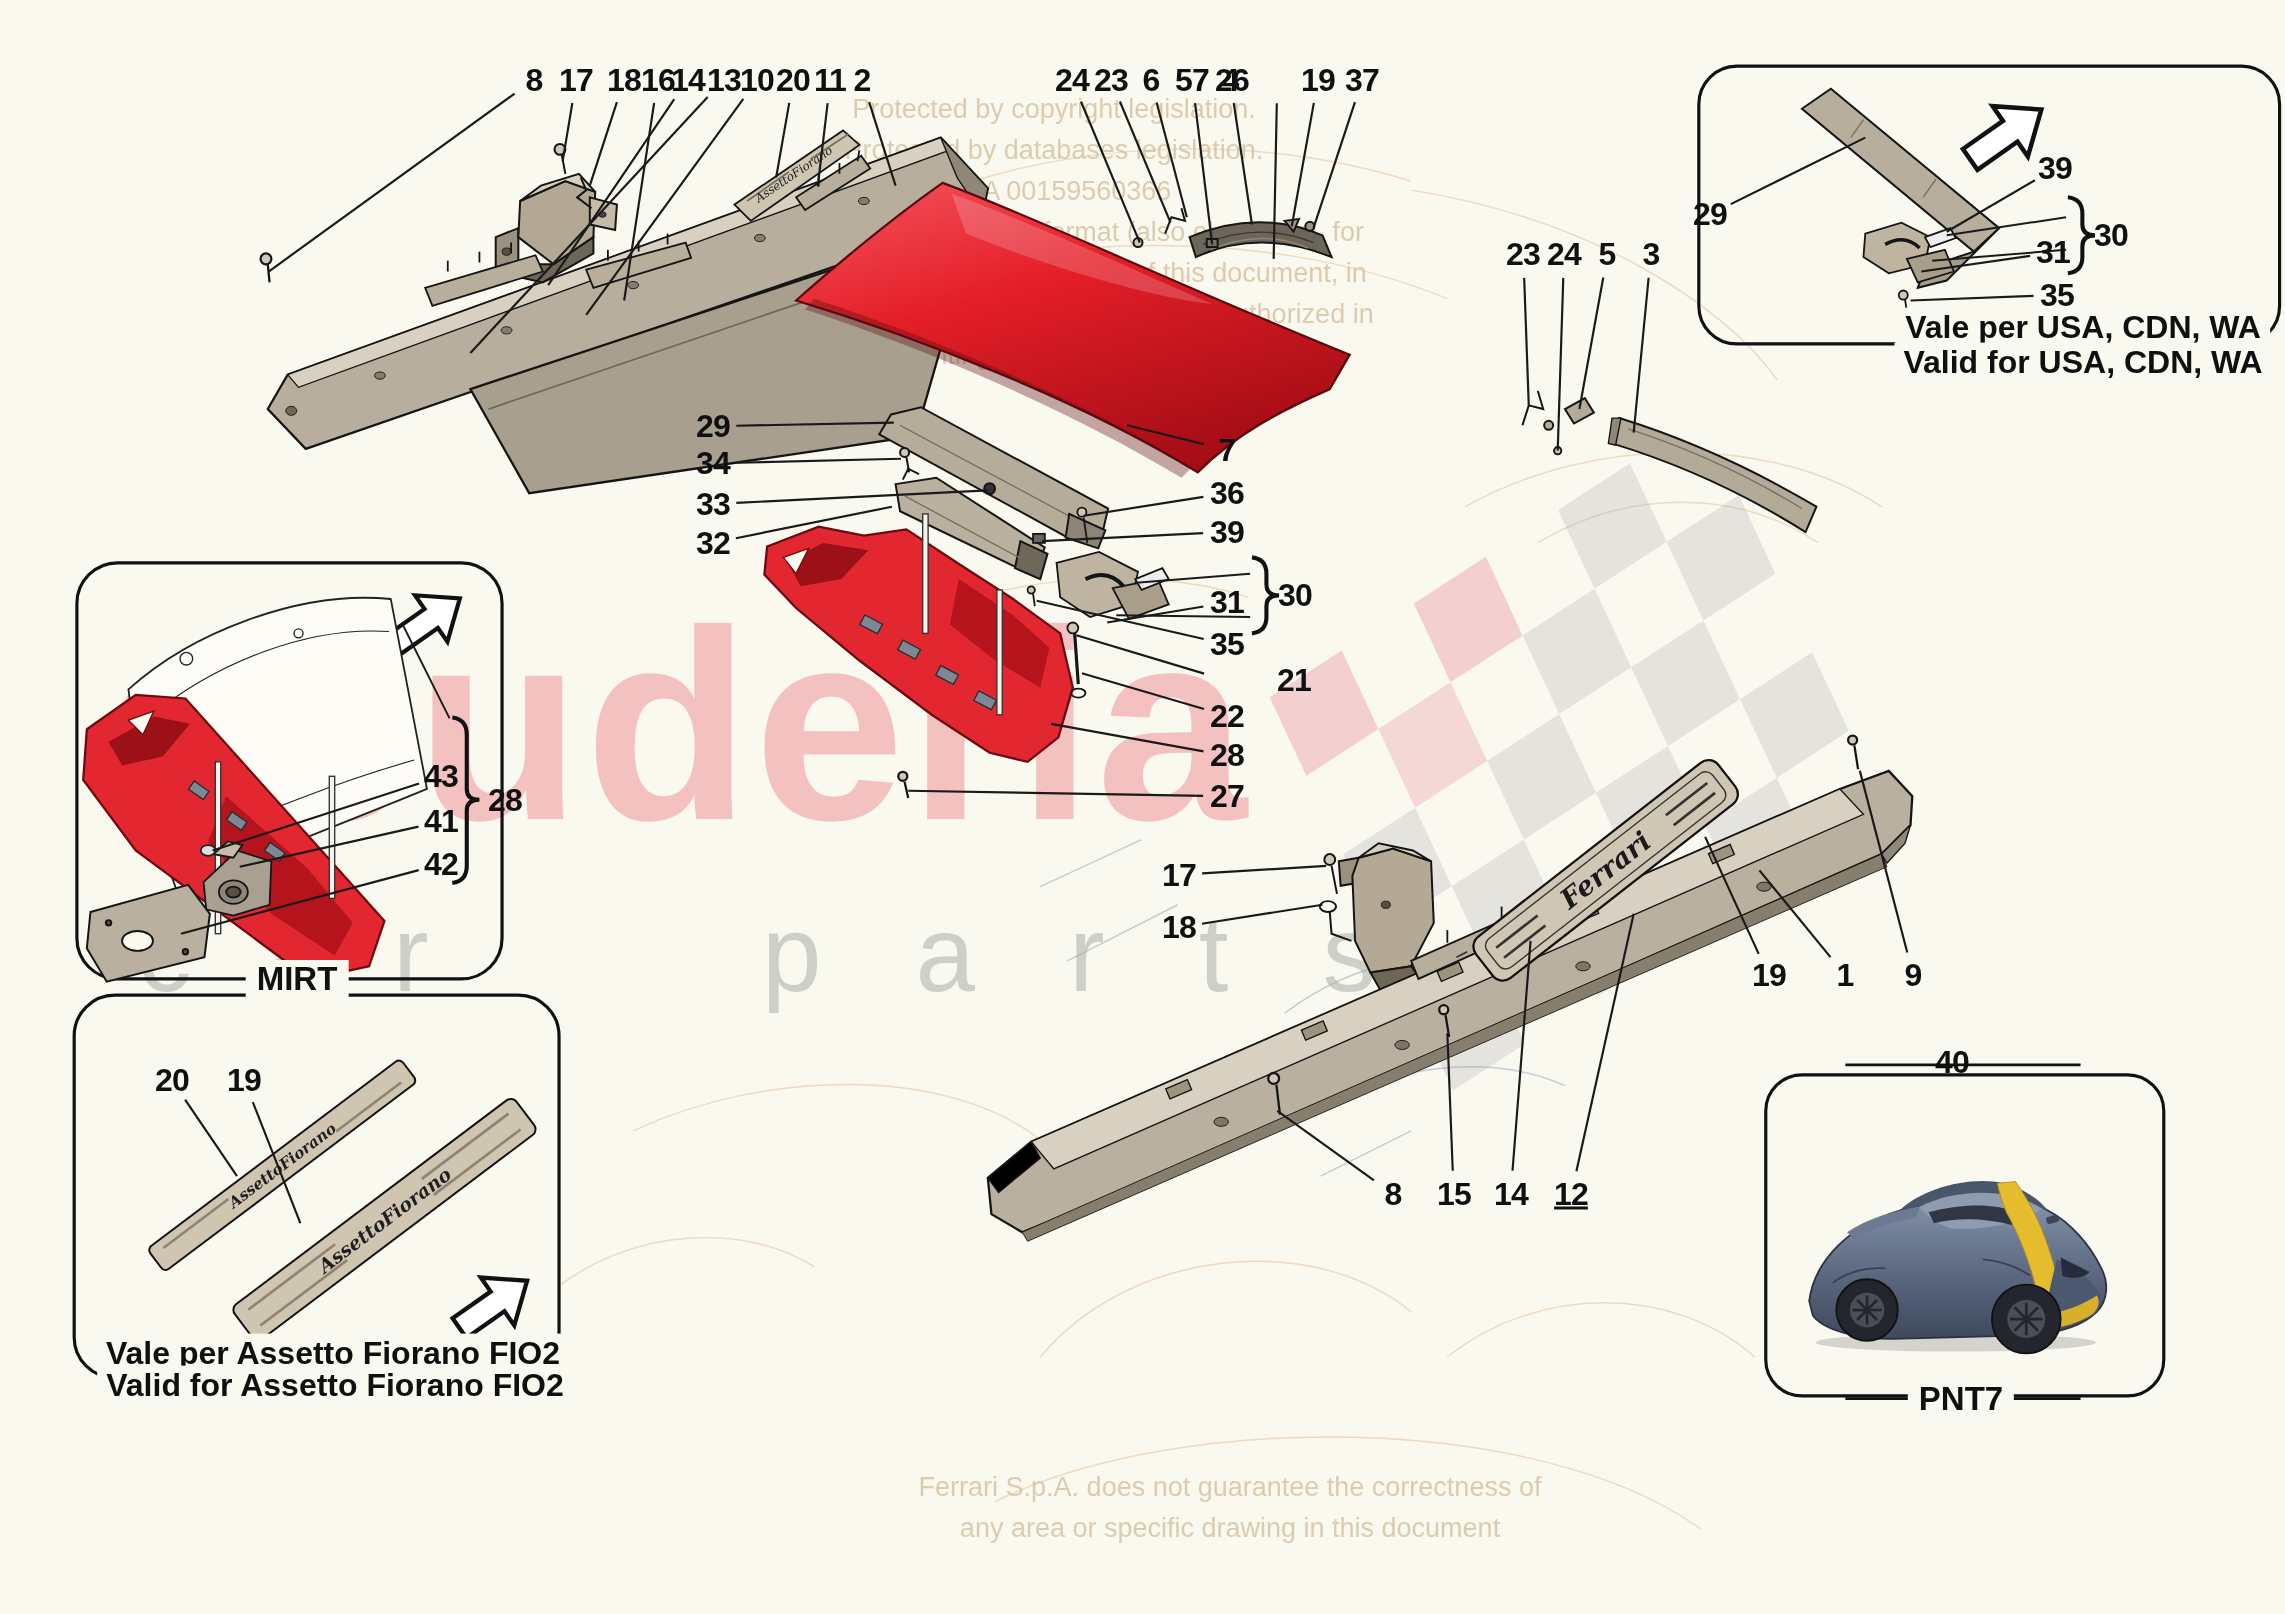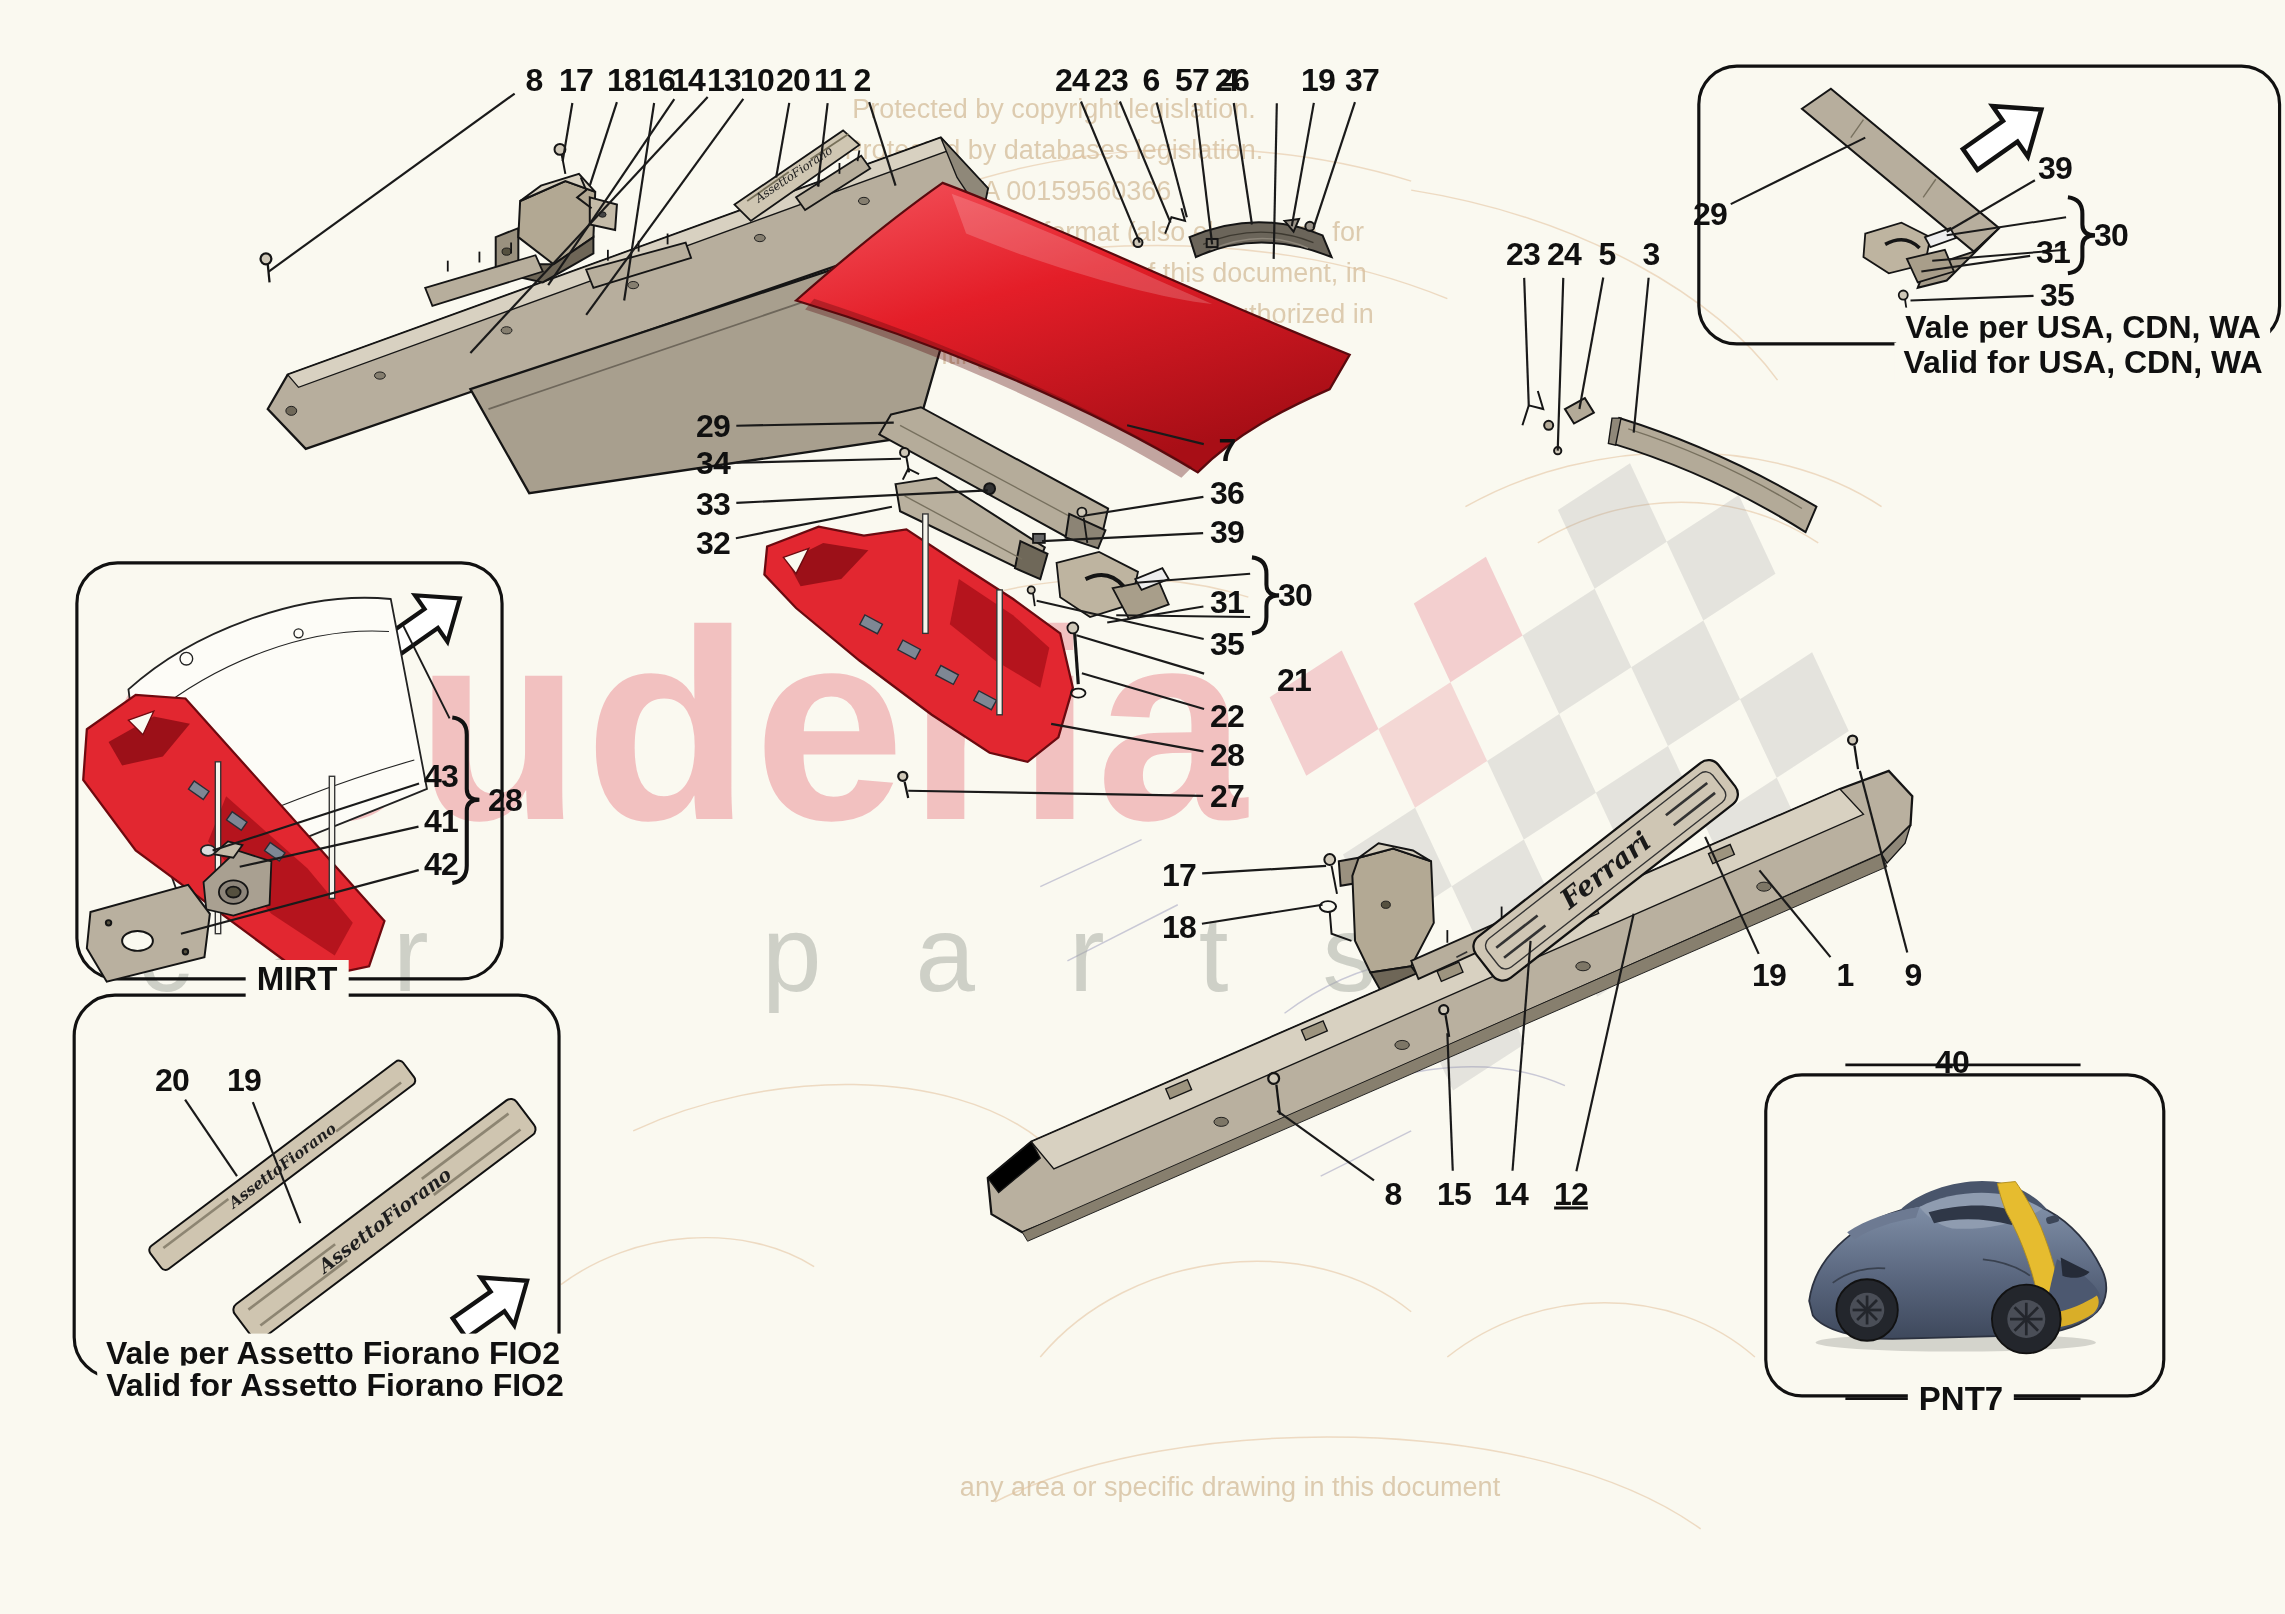--- a/index.html
+++ b/index.html
@@ -31,20 +31,21 @@
   <div class="legal" id="legal-top" style="left:1054px;top:89px;">
       <div>Protected by copyright legislation.</div>
       <div>Protected by databases legislation.</div>
       <div>P.IVA 00159560366</div>
       <div>The reproduction, in any format (also electronic), for</div>
       <div>private or commercial purposes, of this document, in</div>
       <div>part or in whole, is not permitted, unless authorized in</div>
       <div>writing by Ferrari S.p.A.</div>
     </div>
   <div class="legal" id="legal-bottom" style="left:1230px;top:1467px;">
+      <div>Ferrari S.p.A. does not guarantee the correctness of</div>
       <div>any area or specific drawing in this document</div>
     </div>
 
   <svg id="underlay" width="2285" height="1615" viewBox="0 0 2526 1785">
     <g fill="none" stroke="rgba(225,188,148,.5)" stroke-width="1.6">
       <path d="M840,330 C1000,180 1300,120 1560,200"></path>
       <path d="M900,345 C1100,260 1380,240 1600,330"></path>
       <path d="M1560,210 C1750,240 1900,330 1965,420"></path>
       <path d="M1620,560 C1760,480 1960,480 2080,560"></path>
       <path d="M1700,600 C1800,540 1920,540 2010,600"></path>

